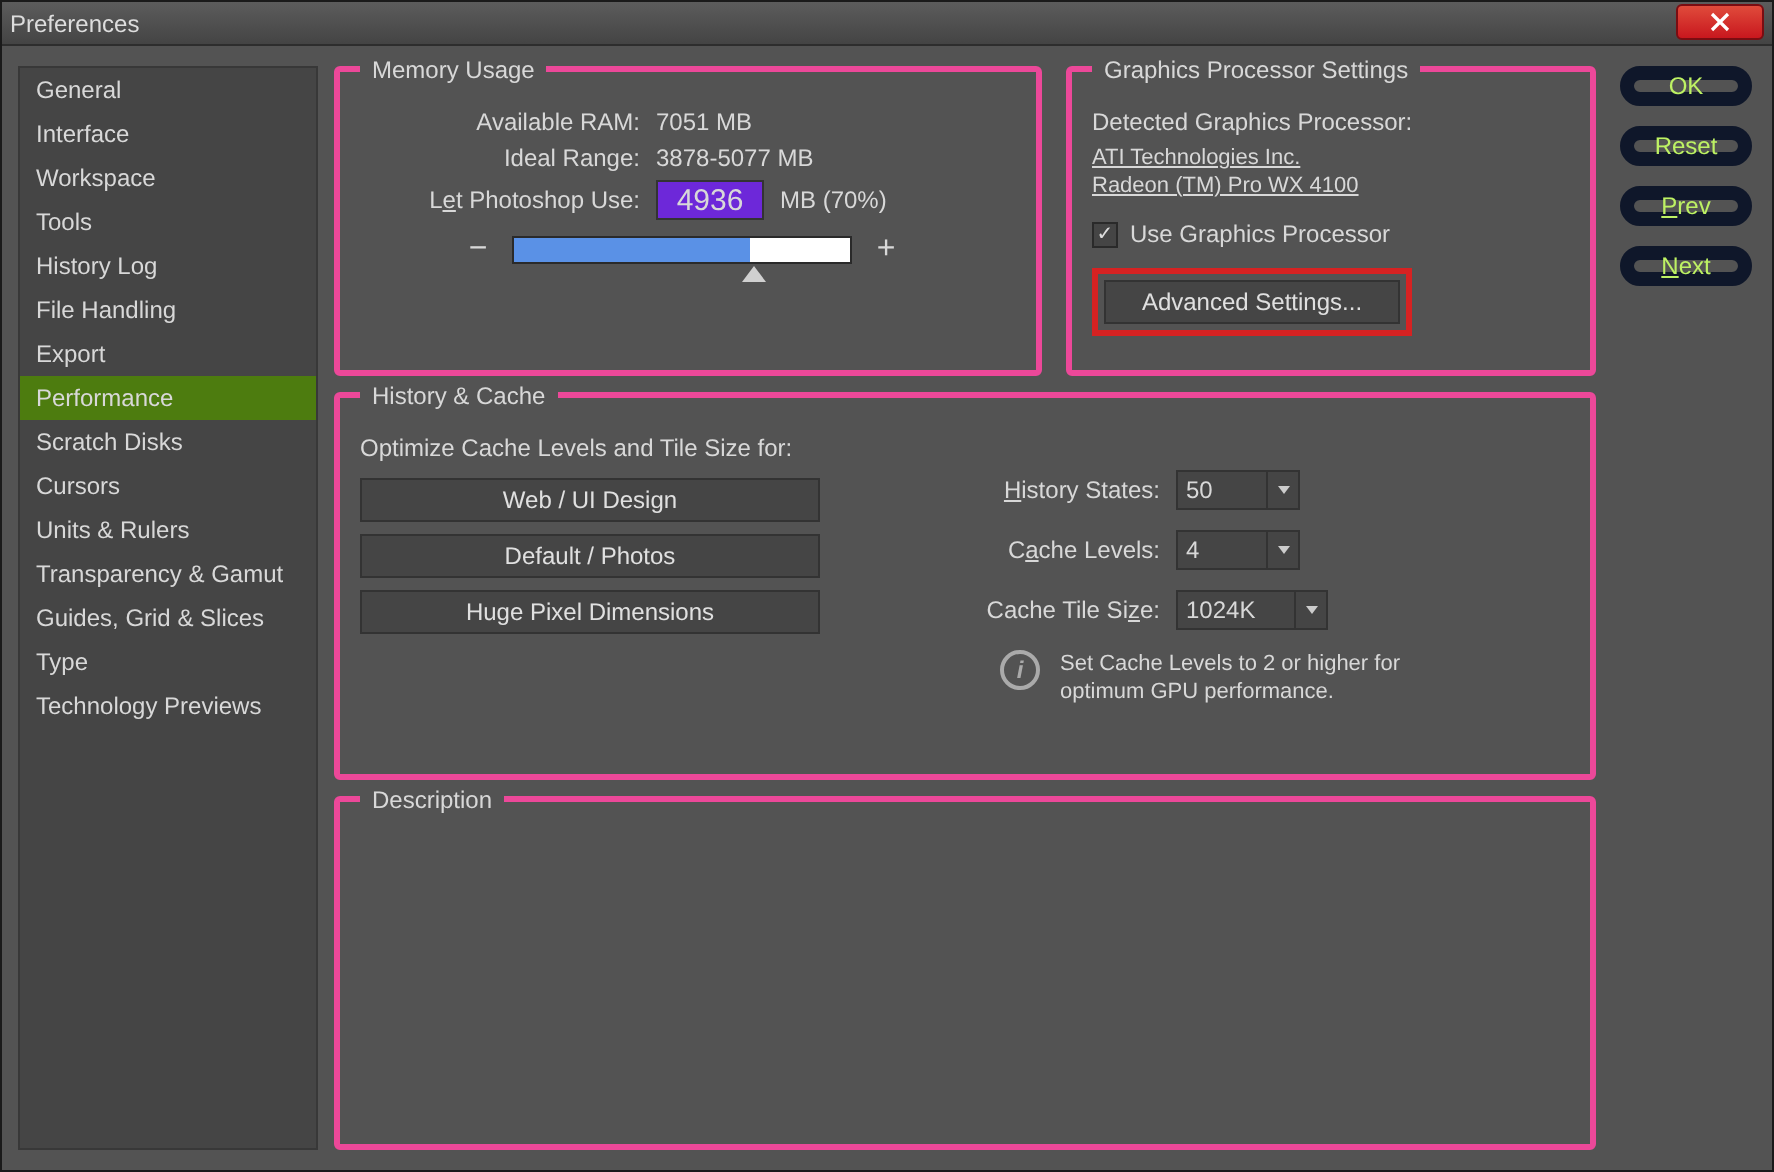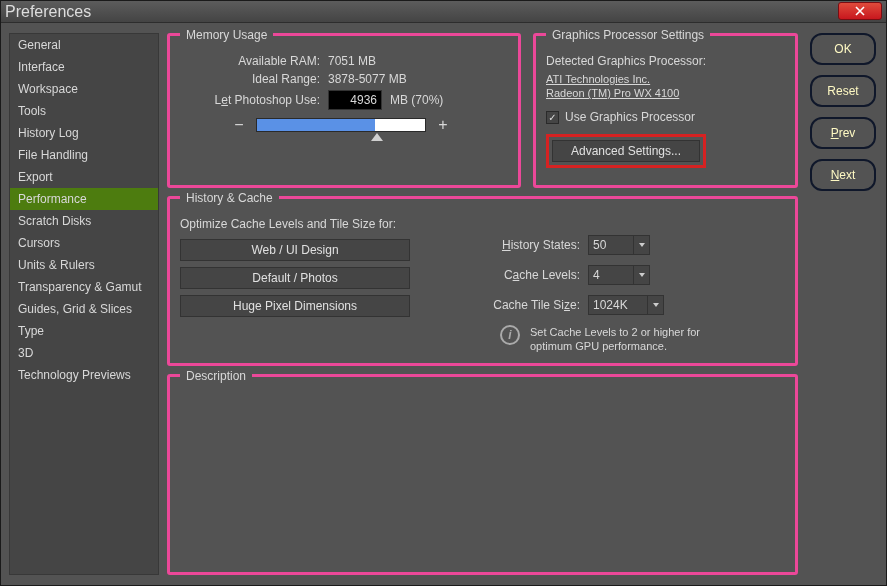--- a/index.html
+++ b/index.html
@@ -1,40 +1,40 @@
 <!DOCTYPE html>
 <html><head>
 <meta charset="utf-8">
 <style>
 * { box-sizing: border-box; margin: 0; padding: 0; font-family: "Segoe UI", Tahoma, sans-serif; }
 body { background: #535353; width: 887px; height: 586px; overflow: hidden; }
 .window { width: 887px; height: 586px; border: 1px solid #1a1a1a; background: #535353; display: flex; flex-direction: column; }
 .titlebar { height: 22px; background: linear-gradient(#5c5c5c,#444); border-bottom: 1px solid #2d2d2d; display: flex; align-items: center; padding: 0 4px; position: relative; }
-.titlebar-text { color: #ddd; font-size: 16px; }
+.titlebar-text { color: #ddd; font-size: 12px; }
 .close-btn { position: absolute; right: 4px; top: 1px; width: 44px; height: 18px; background: linear-gradient(#e04b3b,#c8171e); border: 1px solid #7a0d12; border-radius: 3px; display: flex; align-items: center; justify-content: center; color: #fff; font-size: 11px; cursor: pointer; }
 .close-btn svg { width: 10px; height: 10px; }
 .body { flex: 1; display: flex; padding: 10px 10px 10px 8px; gap: 8px; }
 .sidebar { width: 150px; background: #454545; border: 1px solid #383838; display: flex; flex-direction: column; }
 .sidebar-item { color: #d8d8d8; font-size: 12px; padding: 3px 8px; cursor: pointer; line-height: 16px; }
 .sidebar-item.selected { background: #4d7c0f; }
 .main { flex: 1; display: flex; flex-direction: column; gap: 8px; position: relative; }
 .row-top { display: flex; gap: 12px; }
 .panel { position: relative; border: 3px solid #ec4899; border-radius: 3px; padding: 18px 10px 10px 10px; }
 .panel-legend { position: absolute; top: -8px; left: 10px; background: #535353; padding: 0 6px; color: #d8d8d8; font-size: 12px; }
 .memory-panel { flex: 1; height: 155px; }
 .gpu-panel { width: 265px; height: 155px; }
-.hist-panel { height: 170px; }
+.hist-panel { height: 194px; }
 .desc-panel { flex: 1; }
 .buttons-col { width: 66px; display: flex; flex-direction: column; gap: 10px; margin-left: 4px; }
-.pill-btn { height: 32px; border: 2px solid #0f172a; border-radius: 12px; background: #535353; color: #fef9c3; font-size: 12px; display: flex; align-items: center; justify-content: center; cursor: pointer; }
+.pill-btn { height: 20px; border: 7px solid #0f172a; border-radius: 12px; background: #535353; color: #bef264; font-size: 12px; display: flex; align-items: center; justify-content: center; cursor: pointer; }
 .pill-btn u { text-decoration: underline; }
 .mem-row { display: flex; align-items: center; gap: 8px; margin-bottom: 4px; font-size: 12px; color: #d8d8d8; }
 .mem-label { width: 140px; text-align: right; }
 .mem-val { color: #d8d8d8; }
-.mem-input { width: 54px; height: 20px; background: #000000; border: 1px solid #333; color: #d8d8d8; font-size: 12px; padding: 0 4px; text-align: right; }
+.mem-input { width: 54px; height: 20px; background: #6d28d9; border: 1px solid #333; color: #d8d8d8; font-size: 15px; padding: 0 4px; text-align: center; }
 .slider-wrap { display: flex; align-items: center; gap: 8px; margin-top: 6px; margin-left: 50px; }
 .slider-sign { width: 18px; height: 18px; color: #d8d8d8; font-size: 16px; display: flex; align-items: center; justify-content: center; cursor: pointer; }
 .slider-track { position: relative; width: 170px; height: 14px; background: #fff; border: 1px solid #2a2a2a; }
 .slider-fill { position: absolute; top:0; left:0; bottom:0; width: 70%; background: #5a91e6; }
 .slider-thumb { position: absolute; top: 14px; left: 68%; width: 0; height: 0; border-left: 6px solid transparent; border-right: 6px solid transparent; border-bottom: 8px solid #d0d0d0; }
 .gpu-label { color: #d8d8d8; font-size: 12px; margin-bottom: 4px; }
 .gpu-info { color: #d8d8d8; font-size: 11px; line-height: 14px; margin-bottom: 10px; text-decoration: underline; }
 .check-row { display: flex; align-items: center; gap: 6px; margin-bottom: 10px; }
 .checkbox { width: 13px; height: 13px; background: #454545; border: 1px solid #2a2a2a; display: flex; align-items: center; justify-content: center; font-size: 10px; color: #ddd; cursor: pointer; }
 .adv-btn-wrap { border: 3px solid #d62222; padding: 3px; width: 160px; }
@@ -77,21 +77,20 @@
         <div class="sidebar-item">History Log</div>
         <div class="sidebar-item">File Handling</div>
         <div class="sidebar-item">Export</div>
         <div class="sidebar-item selected">Performance</div>
         <div class="sidebar-item">Scratch Disks</div>
         <div class="sidebar-item">Cursors</div>
         <div class="sidebar-item">Units &amp; Rulers</div>
         <div class="sidebar-item">Transparency &amp; Gamut</div>
         <div class="sidebar-item">Guides, Grid &amp; Slices</div>
         <div class="sidebar-item">Type</div>
-        <div class="sidebar-item">3D</div>
         <div class="sidebar-item">Technology Previews</div>
       </div>
 
     <div class="main">
       <div class="row-top">
         <div class="panel memory-panel">
           <div class="panel-legend">Memory Usage</div>
           <div class="mem-row">
             <span class="mem-label">Available RAM:</span>
             <span class="mem-val">7051 MB</span>

